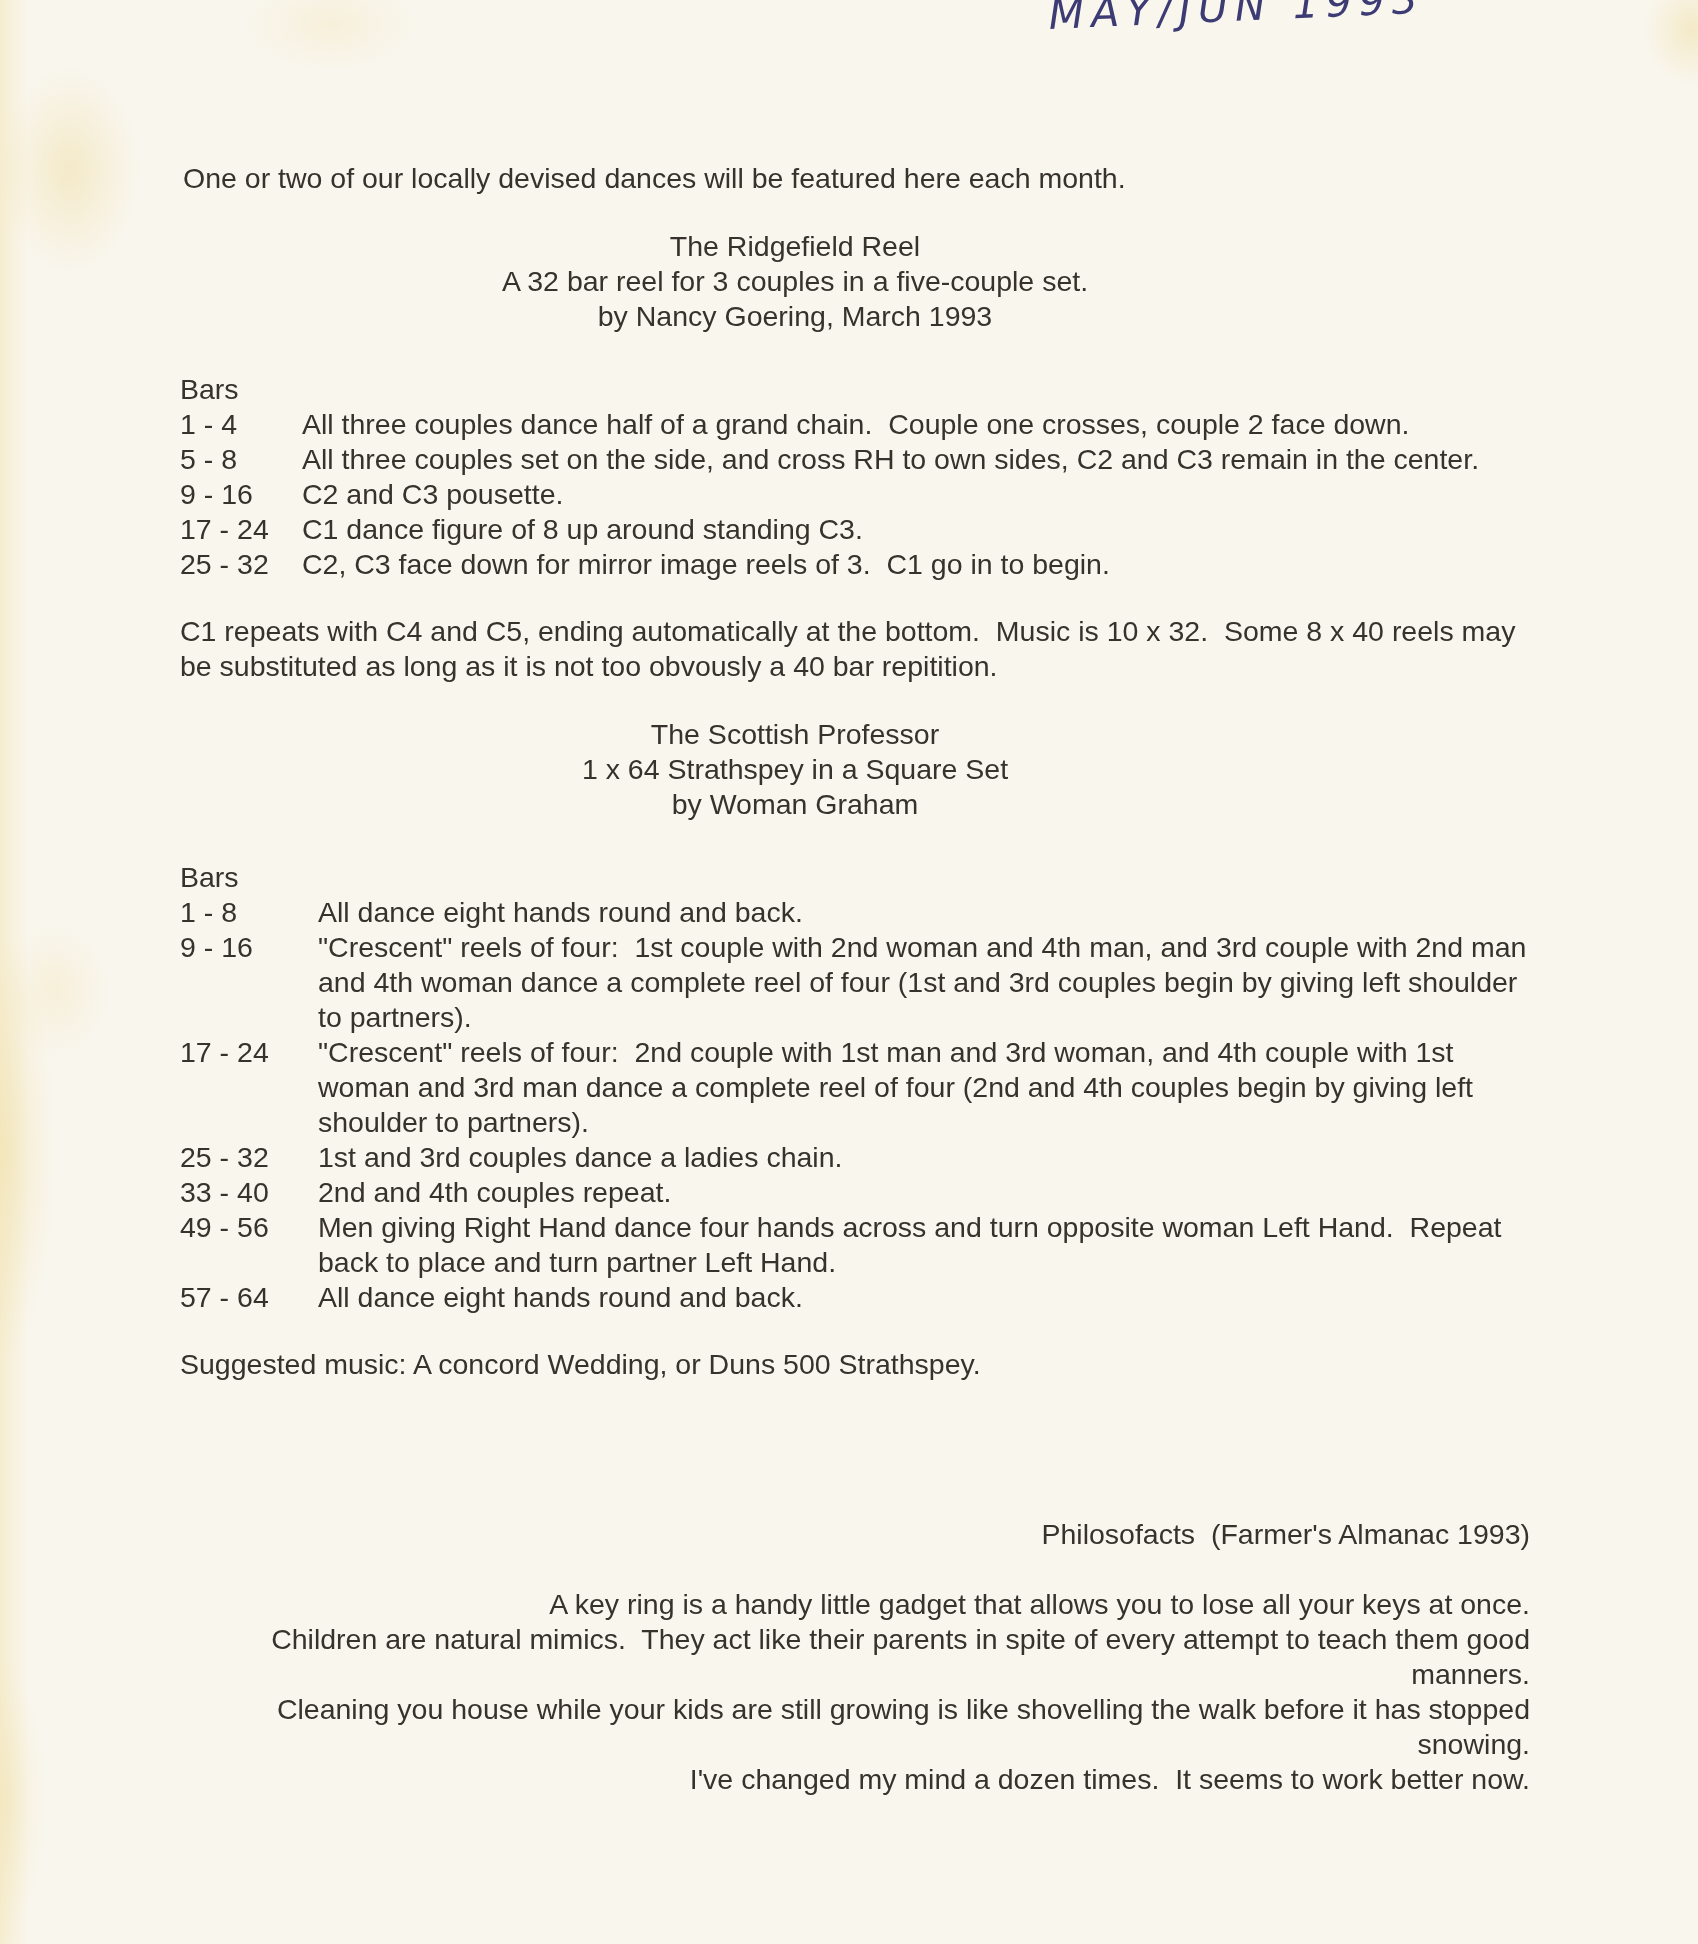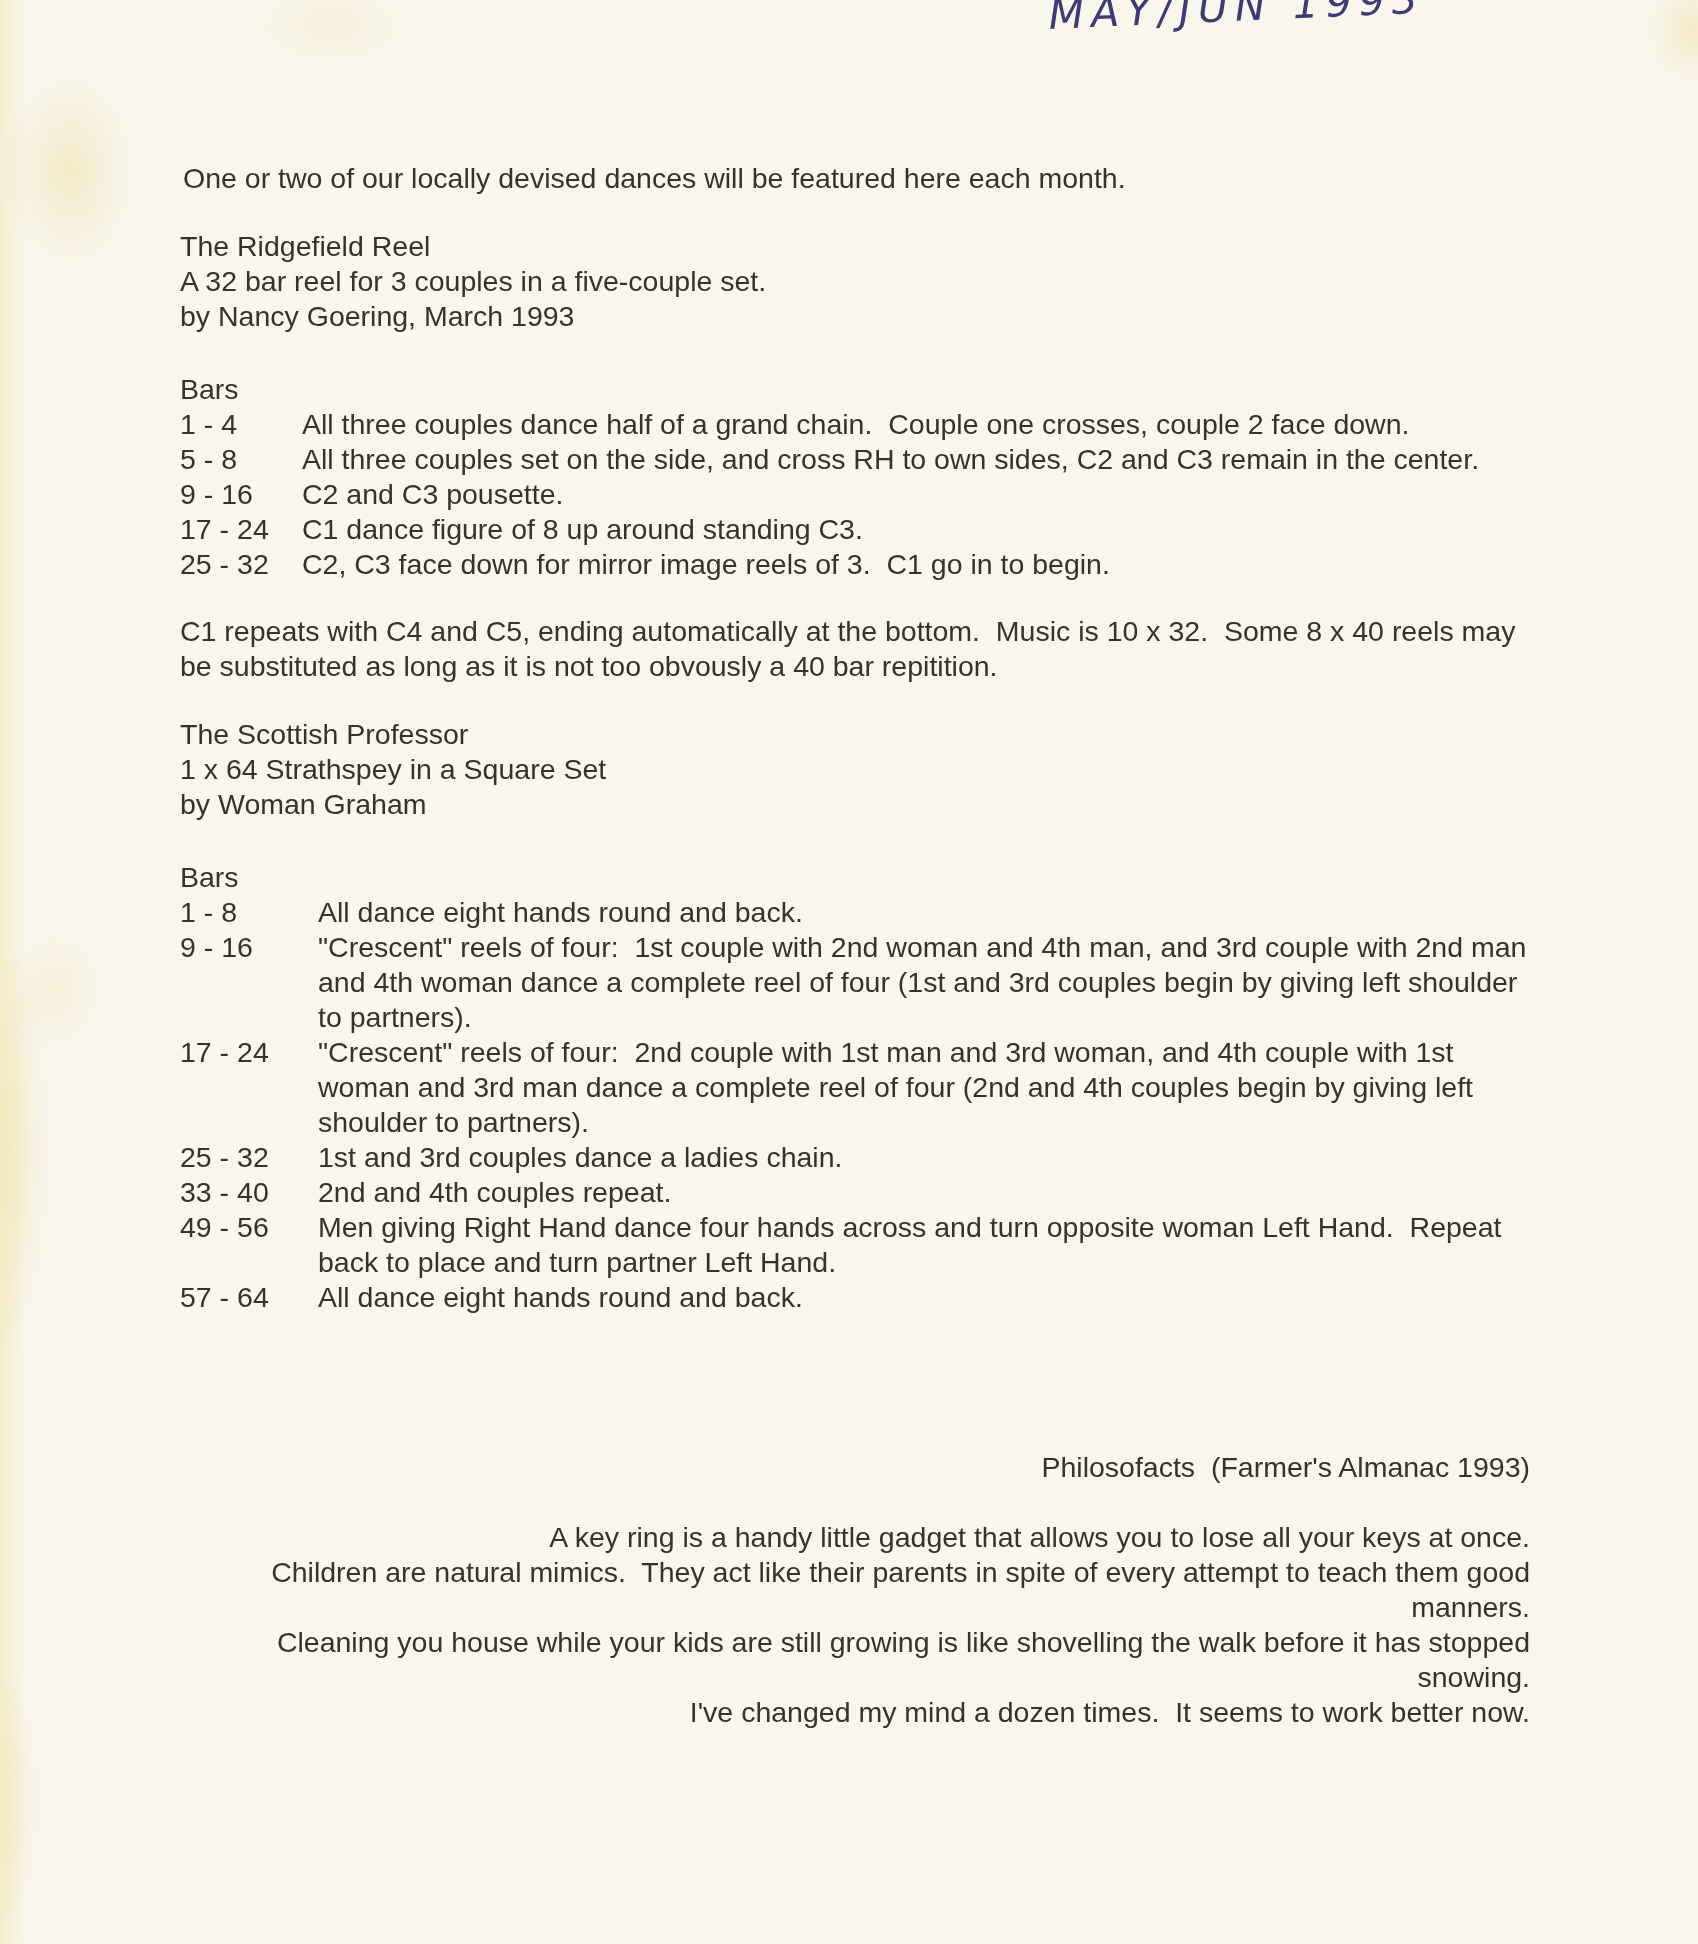--- a/index.html
+++ b/index.html
@@ -38,20 +38,21 @@
     font-style: italic;
     font-size: 41px;
     letter-spacing: 7px;
     color: #3d3b74;
     transform: rotate(-2.5deg);
     transform-origin: left top;
     white-space: nowrap;
   }
   .intro { margin: 3px; white-space: pre-wrap; }
   .heading {
+    text-align: center;
     margin: 33px 120px 0 0;
   }
   .heading > div { white-space: pre-wrap; }
   .bars-label { margin-top: 38px; white-space: pre-wrap; }
   .bars-list { margin: 0; }
   .bar-row { display: flex; }
   .bar-range { flex: 0 0 122px; white-space: pre-wrap; }
   .dance-2 .bar-range { flex-basis: 138px; }
   .bar-desc { flex: 1 1 auto; white-space: pre-wrap; }
   .note { margin: 32px 0 0 0; white-space: pre-wrap; }
@@ -135,20 +136,21 @@
       </div>
       <div class="bar-row">
         <span class="bar-range">49 - 56</span>
         <span class="bar-desc">Men giving Right Hand dance four hands across and turn opposite woman Left Hand.  Repeat back to place and turn partner Left Hand.</span>
       </div>
       <div class="bar-row">
         <span class="bar-range">57 - 64</span>
         <span class="bar-desc">All dance eight hands round and back.</span>
       </div>
     </div>
+    <p class="note">Suggested music: A concord Wedding, or Duns 500 Strathspey.</p>
   </section>
 
   <section class="philo">
     <p class="philo-heading">Philosofacts  (Farmer's Almanac 1993)</p>
     <ul class="philo-list">
       <li class="philo-item">A key ring is a handy little gadget that allows you to lose all your keys at once.</li>
       <li class="philo-item">Children are natural mimics.  They act like their parents in spite of every attempt to teach them good manners.</li>
       <li class="philo-item">Cleaning you house while your kids are still growing is like shovelling the walk before it has stopped snowing.</li>
       <li class="philo-item">I've changed my mind a dozen times.  It seems to work better now.</li>
     </ul>

